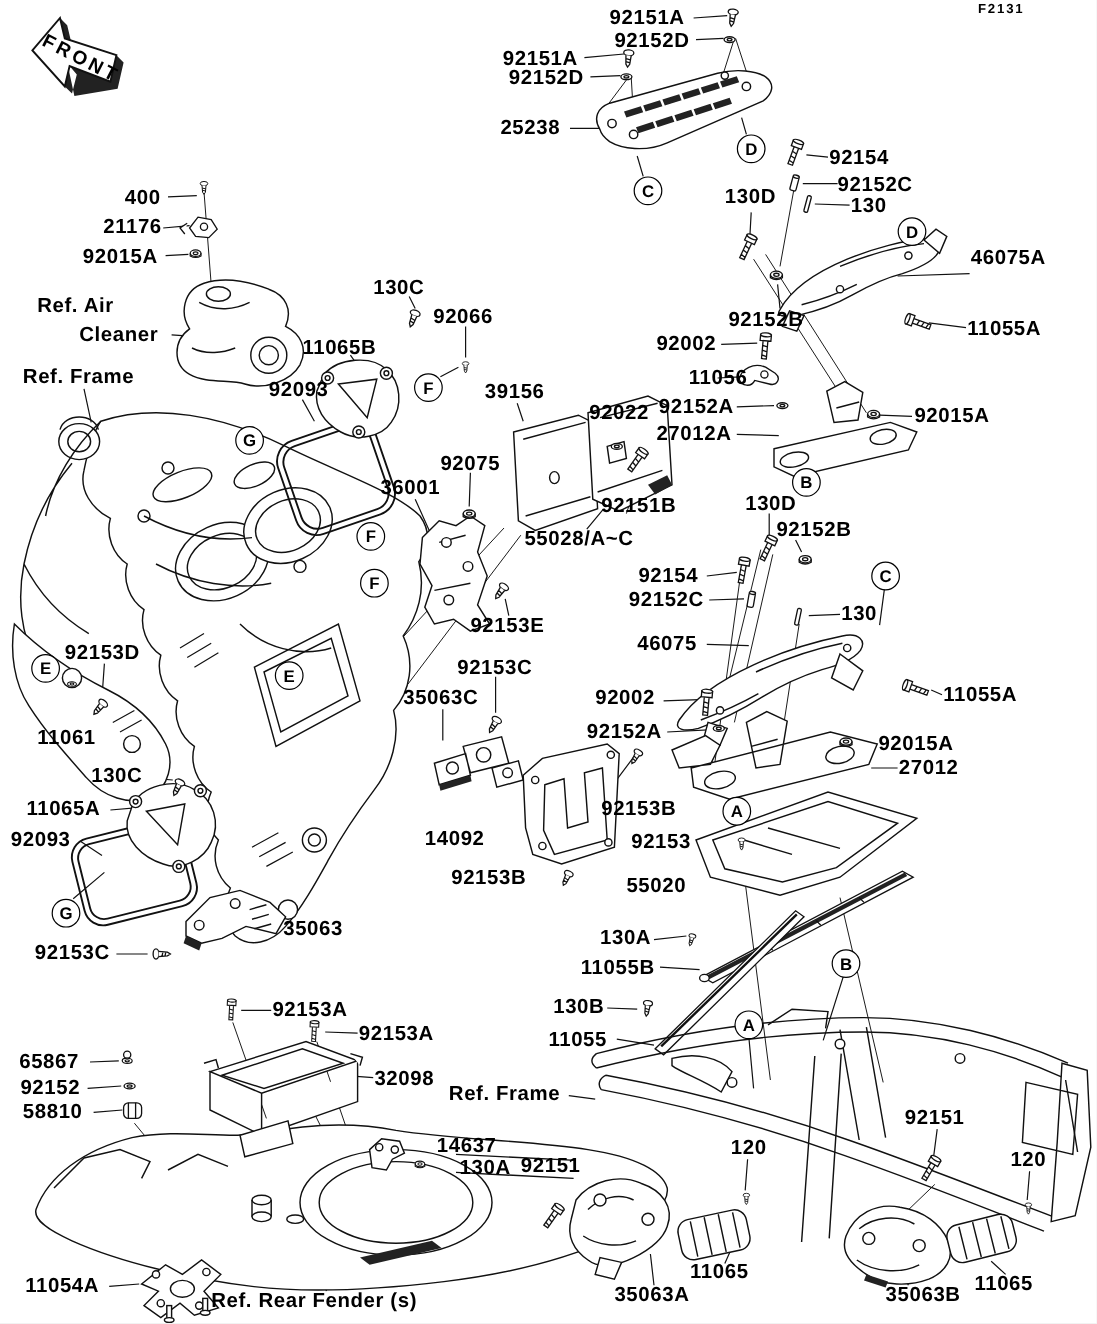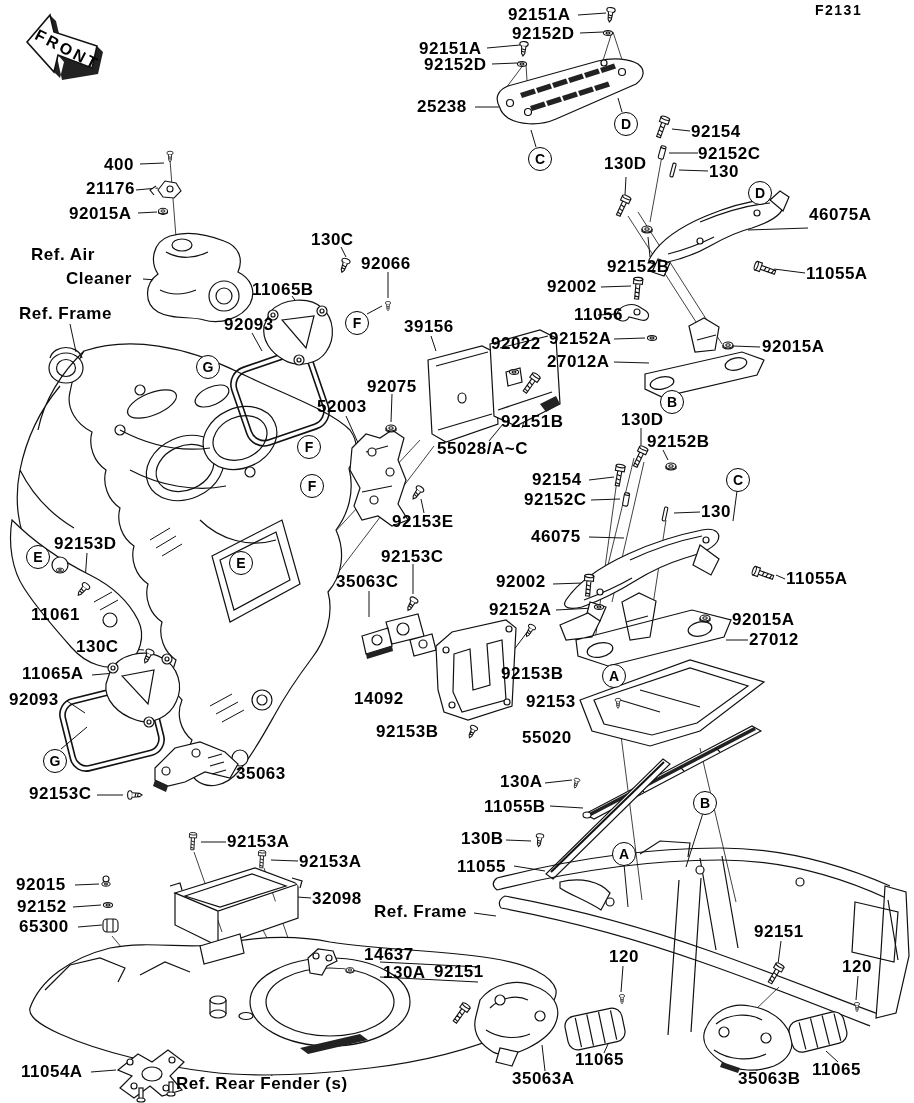--- a/index.html
+++ b/index.html
@@ -1,21 +1,21 @@
 <!DOCTYPE html>
 <html><head>
 <meta charset="utf-8">
 <style>
   html,body{margin:0;padding:0;background:#e8e8e8;}
   .stage{position:relative;width:914px;height:1103px;background:#ffffff;overflow:hidden;
          font-family:"Liberation Sans",sans-serif;}
   svg{position:absolute;left:0;top:0;}
   .pl{position:absolute;font-weight:bold;font-size:17px;line-height:1;letter-spacing:.5px;
       color:#000;white-space:nowrap;}
-  .fig{font-size:14px;letter-spacing:1.5px;}
+  .fig{font-size:11px;letter-spacing:1.5px;}
   .vc{position:absolute;width:22px;height:22px;border:1.7px solid #000;border-radius:50%;
       background:#fff;display:flex;align-items:center;justify-content:center;
       font-weight:bold;font-size:14px;color:#000;}
   .front{position:absolute;left:40px;top:26px;transform:rotate(27deg);transform-origin:0 0;
          font-weight:bold;font-size:16px;letter-spacing:3px;color:#000;}
 </style>
 </head>
 <body>
 
 <div class="stage">
@@ -405,21 +405,21 @@
 <div class="pl" style="left:252px;top:281px">11065B</div>
 <div class="pl" style="left:224px;top:316px">92093</div>
 <div class="pl" style="left:404px;top:318px">39156</div>
 <div class="pl" style="left:491px;top:335px">92022</div>
 <div class="pl" style="left:547px;top:278px">92002</div>
 <div class="pl" style="left:574px;top:306px">11056</div>
 <div class="pl" style="left:549px;top:330px">92152A</div>
 <div class="pl" style="left:547px;top:353px">27012A</div>
 <div class="pl" style="left:762px;top:338px">92015A</div>
 <div class="pl" style="left:367px;top:378px">92075</div>
-<div class="pl" style="left:317px;top:398px">52003</div>
+<div class="pl" style="left:317px;top:398px">36001</div>
 <div class="pl" style="left:501px;top:413px">92151B</div>
 <div class="pl" style="left:437px;top:440px">55028/A~C</div>
 <div class="pl" style="left:621px;top:411px">130D</div>
 <div class="pl" style="left:647px;top:433px">92152B</div>
 <div class="pl" style="left:532px;top:471px">92154</div>
 <div class="pl" style="left:524px;top:491px">92152C</div>
 <div class="pl" style="left:701px;top:503px">130</div>
 <div class="pl" style="left:531px;top:528px">46075</div>
 <div class="pl" style="left:786px;top:570px">11055A</div>
 <div class="pl" style="left:496px;top:573px">92002</div>
@@ -440,23 +440,23 @@
 <div class="pl" style="left:526px;top:693px">92153</div>
 <div class="pl" style="left:522px;top:729px">55020</div>
 <div class="pl" style="left:236px;top:765px">35063</div>
 <div class="pl" style="left:29px;top:785px">92153C</div>
 <div class="pl" style="left:500px;top:773px">130A</div>
 <div class="pl" style="left:484px;top:798px">11055B</div>
 <div class="pl" style="left:461px;top:830px">130B</div>
 <div class="pl" style="left:457px;top:858px">11055</div>
 <div class="pl" style="left:227px;top:833px">92153A</div>
 <div class="pl" style="left:299px;top:853px">92153A</div>
-<div class="pl" style="left:16px;top:876px">92015</div>
+<div class="pl" style="left:16px;top:876px">65867</div>
 <div class="pl" style="left:17px;top:898px">92152</div>
-<div class="pl" style="left:19px;top:918px">65300</div>
+<div class="pl" style="left:19px;top:918px">58810</div>
 <div class="pl" style="left:312px;top:890px">32098</div>
 <div class="pl" style="left:374px;top:903px">Ref. Frame</div>
 <div class="pl" style="left:364px;top:946px">14637</div>
 <div class="pl" style="left:383px;top:964px">130A</div>
 <div class="pl" style="left:434px;top:963px">92151</div>
 <div class="pl" style="left:754px;top:923px">92151</div>
 <div class="pl" style="left:609px;top:948px">120</div>
 <div class="pl" style="left:842px;top:958px">120</div>
 <div class="pl" style="left:21px;top:1063px">11054A</div>
 <div class="pl" style="left:176px;top:1075px">Ref. Rear Fender (s)</div>

